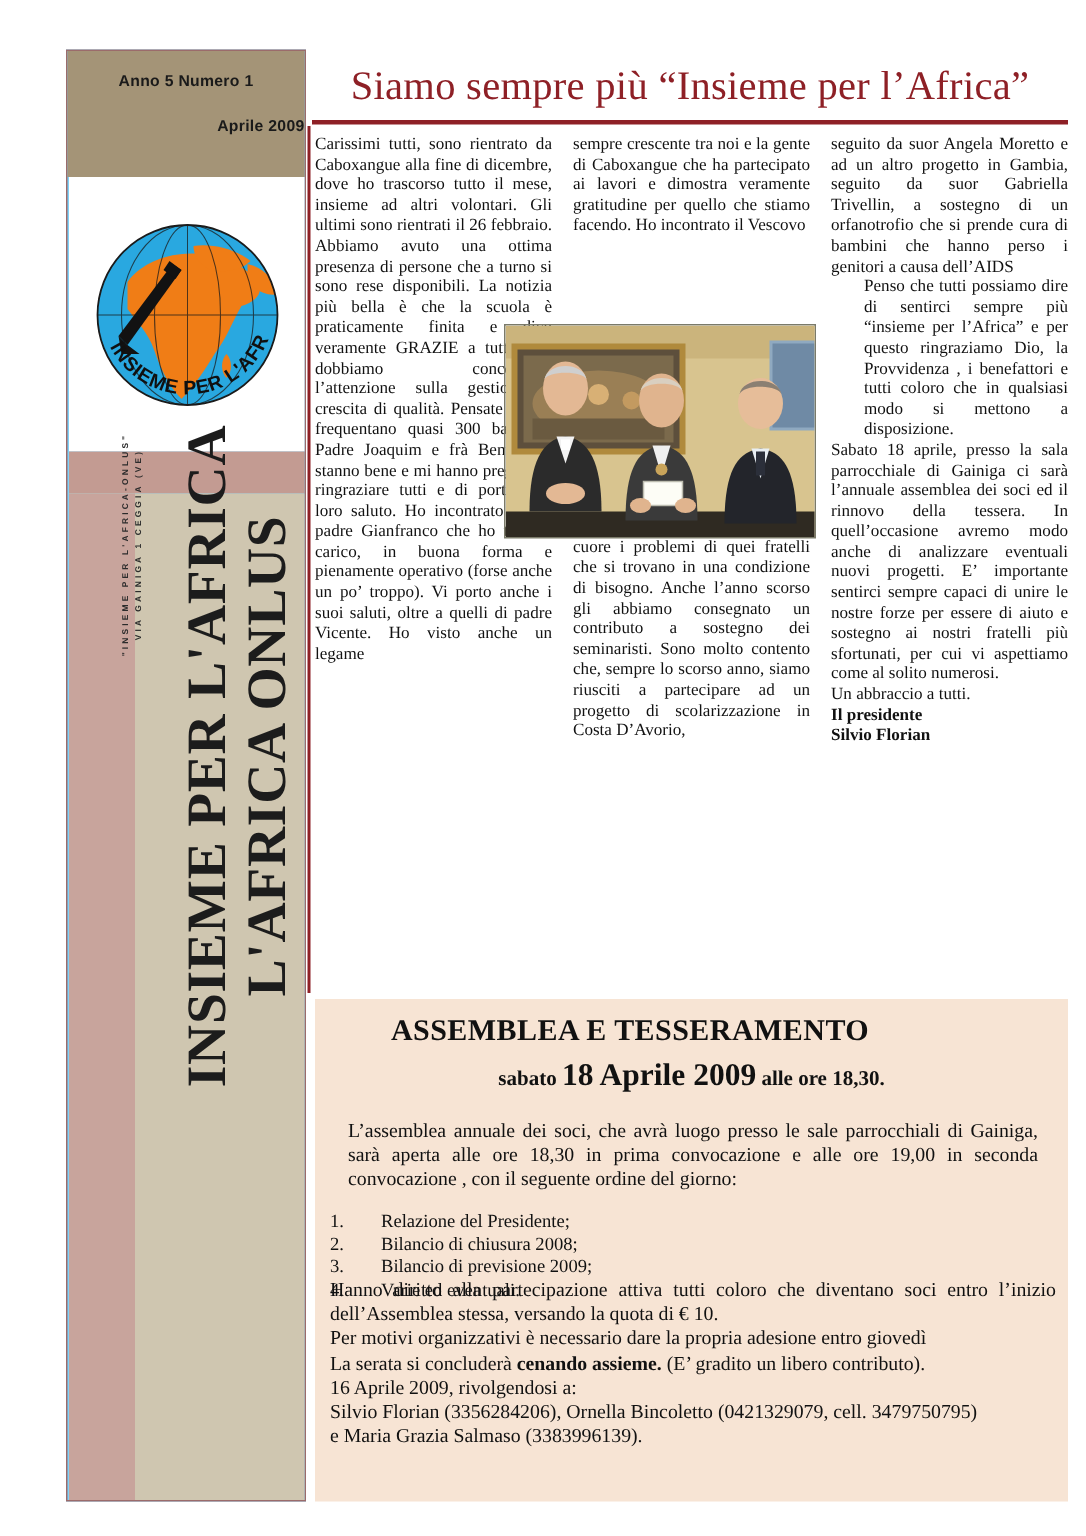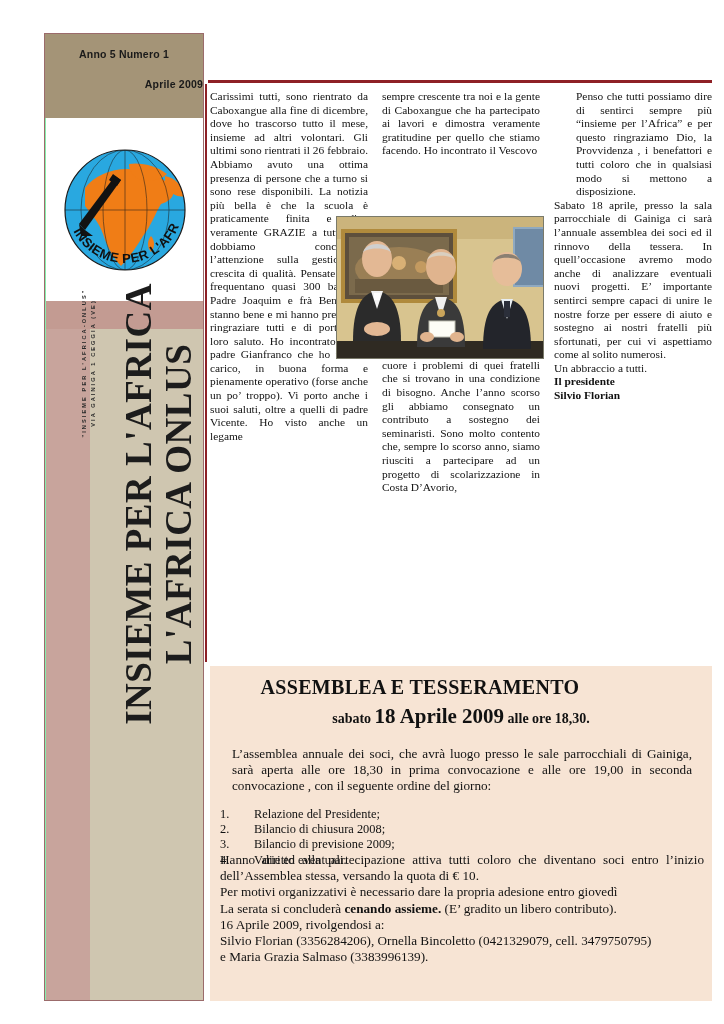--- a/index.html
+++ b/index.html
@@ -9,21 +9,21 @@
     font-family:"Liberation Serif", serif;
     overflow:hidden;
     position:relative;
   }
   .page{position:absolute;left:0;top:0;width:724px;height:1024px;background:#fff;}
 
   
   .sidebar{
     position:absolute;left:44px;top:33px;width:160px;height:968px;
     border:1px solid #9b6b6b;
-    background:#86efac;
+    background:#7dd3fc;
     box-sizing:border-box;
   }
   .sb-top{
     position:absolute;left:0;top:0;width:158px;height:84px;
     background:#a49477;
   }
   .sb-issue{
     position:absolute;left:0;top:14px;width:158px;text-align:center;
     font-family:"Liberation Sans", sans-serif;
     font-weight:bold;font-size:10.5px;color:#1a1a1a;letter-spacing:.2px;
@@ -220,20 +220,21 @@
       <span>"INSIEME PER L'AFRICA-ONLUS"</span>
       <span>VIA GAINIGA 1 CEGGIA (VE)</span>
     </div>
 
     <div class="vert-title">
       <span>INSIEME PER L'AFRICA</span>
       <span>L'AFRICA ONLUS</span>
     </div>
   </div>
 
+  <div class="headline">Siamo sempre più “Insieme per l’Africa”</div>
   <div class="headline-rule"></div>
   <div class="rule-left"></div>
 
   <div class="cols">
     <div class="col col1">
       <p>Carissimi tutti,
 sono rientrato da Caboxangue alla fine di dicembre, dove ho trascorso tutto il mese, insieme ad altri volontari. Gli ultimi sono rientrati il 26 febbraio.
 Abbiamo avuto una ottima presenza di persone che a turno si sono rese disponibili.
 La notizia più bella è che la scuola è praticamente finita e dico veramente GRAZIE a tutti. Ora dobbiamo concentrare l’attenzione sulla gestione e crescita di qualità. Pensate che la frequentano quasi 300 bambini.
 Padre Joaquim e frà Benvenuto stanno bene e mi hanno pregato di ringraziare tutti e di portarvi il loro saluto.
@@ -243,20 +244,21 @@
 
     <div class="col col2">
       <p>sempre crescente tra noi e la gente di Caboxangue che ha partecipato ai lavori e dimostra veramente gratitudine per quello che stiamo facendo.
 Ho incontrato il Vescovo</p>
       <div style="height:160px"></div>
       <p>Zilli, che mi ha pregato di ringraziare tutti coloro che in qualsiasi modo si prendono a cuore i problemi di quei fratelli che si trovano in una condizione di bisogno. Anche l’anno scorso gli abbiamo consegnato un contributo a sostegno dei seminaristi.
 Sono molto contento che, sempre lo scorso anno, siamo riusciti a partecipare ad un progetto di scolarizzazione in Costa D’Avorio,</p>
     </div>
 
     <div class="col col3">
+      <p>seguito da suor Angela Moretto e ad un altro progetto in Gambia, seguito da suor Gabriella Trivellin, a sostegno di un orfanotrofio che si prende cura di bambini che hanno perso i genitori a causa dell’AIDS</p>
       <p style="padding-left:22px">Penso che tutti possiamo dire di sentirci sempre più “insieme per l’Africa” e per questo ringraziamo Dio, la Provvidenza , i benefattori e tutti coloro che in qualsiasi modo si mettono a disposizione.</p>
       <p>Sabato 18 aprile, presso la sala parrocchiale di Gainiga ci sarà l’annuale assemblea dei soci ed il rinnovo della tessera. In quell’occasione  avremo modo anche di analizzare eventuali nuovi progetti. E’ importante sentirci sempre capaci di unire le nostre forze per essere di aiuto e sostegno ai nostri fratelli più sfortunati, per cui vi aspettiamo come al solito numerosi.</p>
       <p> Un abbraccio a tutti.</p>
       <p class="signature"> Il presidente</p>
       <p class="signature">Silvio Florian</p>
     </div>
   </div>
 
   <div class="photo">
     <svg viewBox="0 0 208 143" width="208" height="143" aria-hidden="true">

